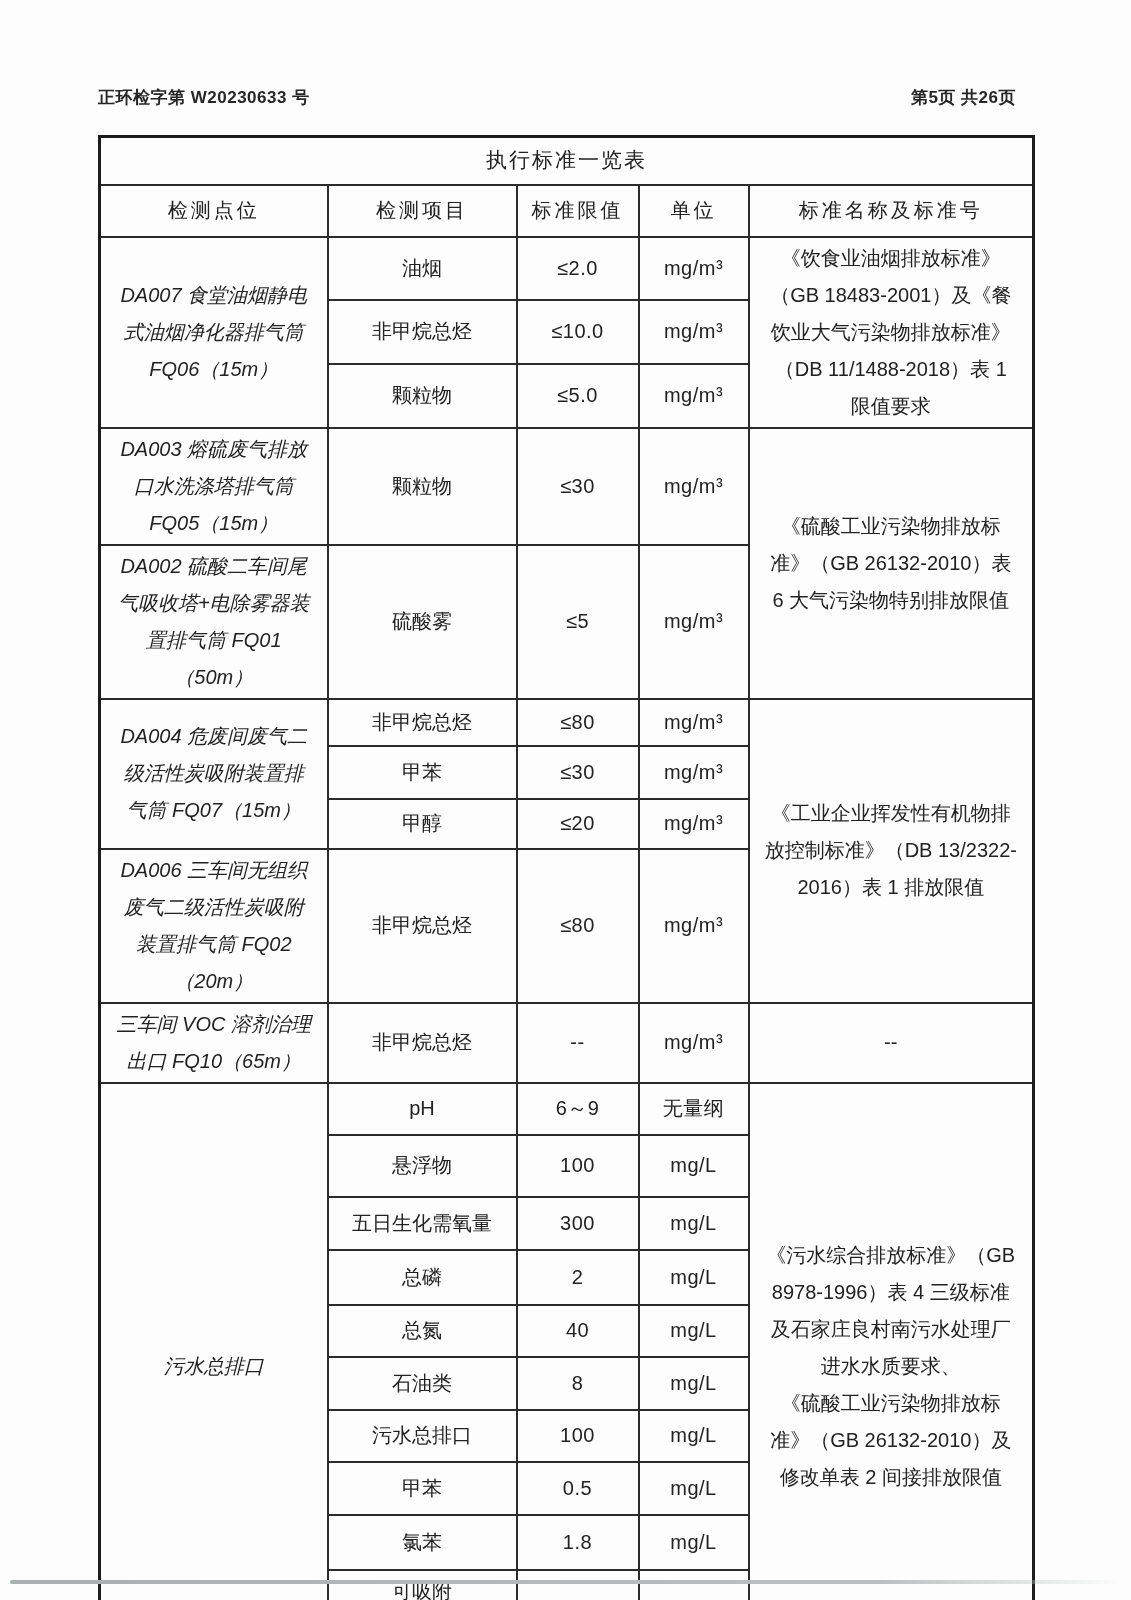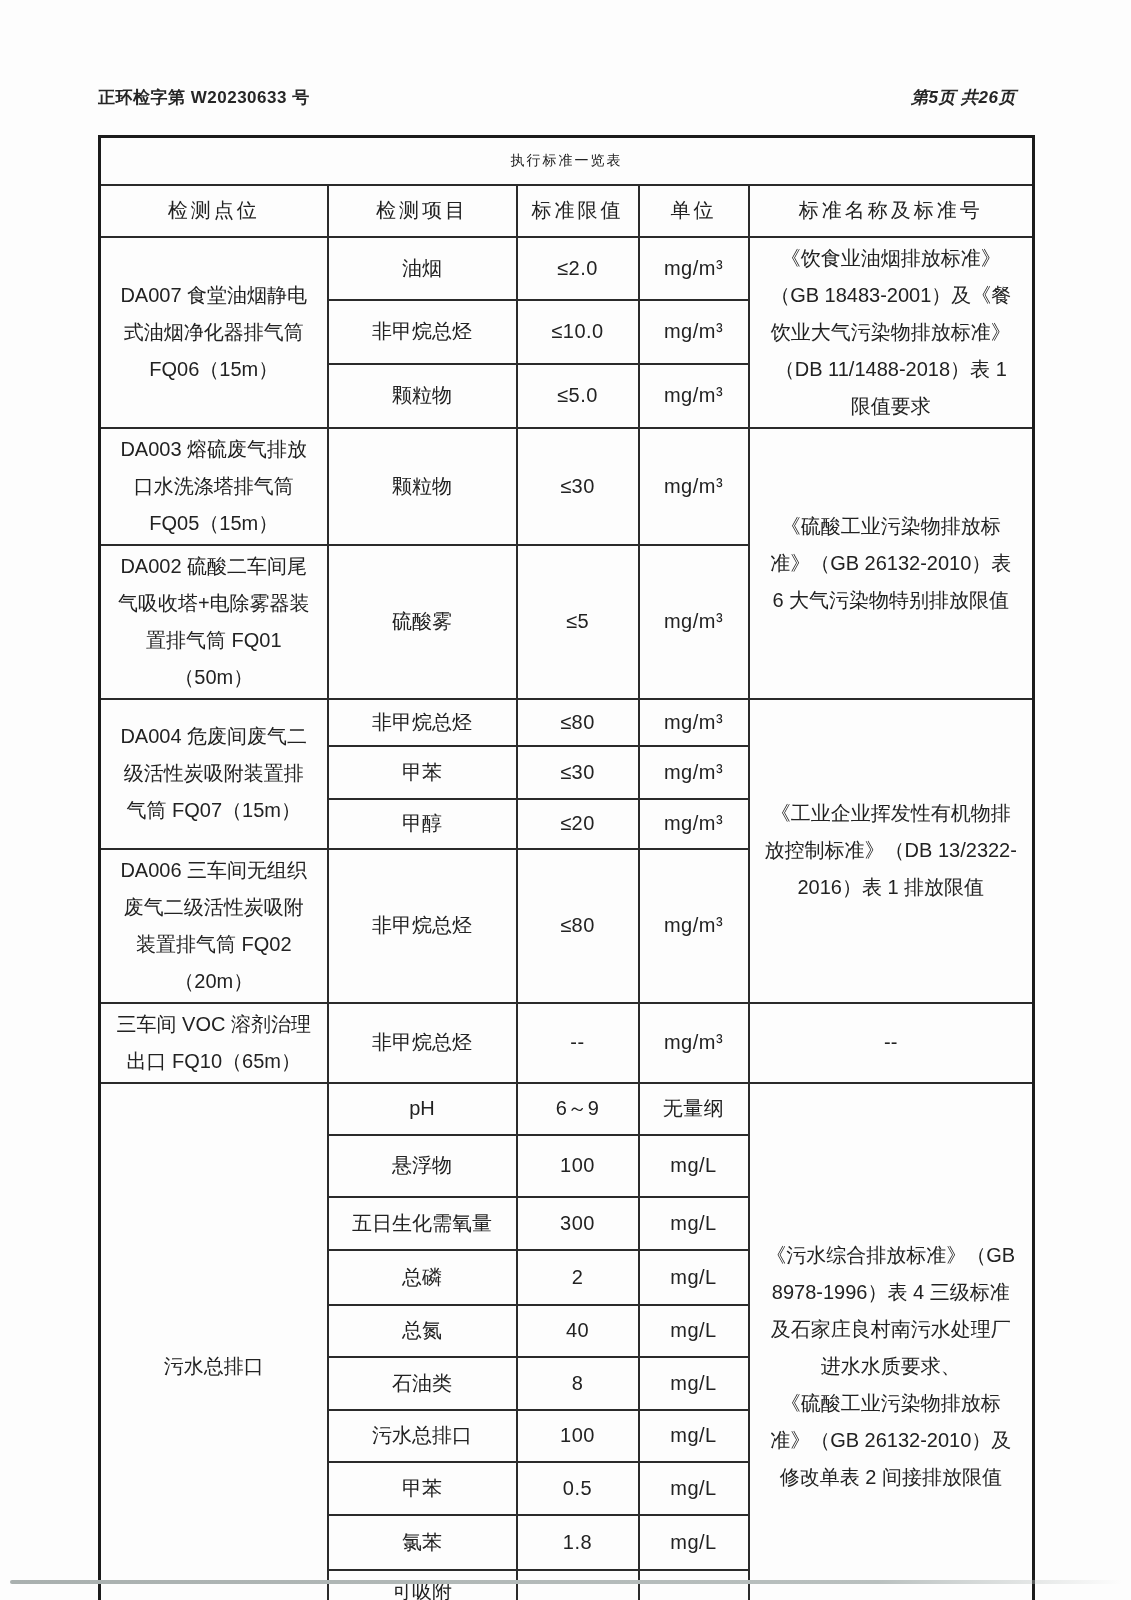--- a/index.html
+++ b/index.html
@@ -10,37 +10,37 @@
     color:#1e1e1e;
     position:relative;
     overflow:hidden;
   }
   .page{position:relative;width:1131px;height:1600px;}
   .page-header{
     position:absolute;left:98px;top:86px;width:934px;
     display:flex;justify-content:space-between;align-items:center;
     font-size:17px;font-weight:bold;letter-spacing:.5px;color:#262626;
   }
-  .page-header .right{padding-right:16px;font-style:italic;}
+  .page-header .right{padding-right:16px;}
   table.std{
     position:absolute;left:98px;top:135px;
     width:934px;border-collapse:collapse;table-layout:fixed;
     border:3px solid #1c1c1c;
     font-size:20px;color:#222;
   }
   table.std td{
     border:2px solid #2b2b2b;
     text-align:center;vertical-align:middle;
     padding:2px 14px;
     line-height:1.85;
     word-break:normal;overflow-wrap:break-word;
   }
-  td.title-cell{font-size:14px;letter-spacing:2px;line-height:1.2;}
+  td.title-cell{font-size:21px;letter-spacing:2px;line-height:1.2;}
   td.head{letter-spacing:3px;margin-top:36px;}
-  td.point-cell{line-height:1.85;}
+  td.point-cell{line-height:1.85;font-style:italic;}
   td.standard-cell,td.item-cell{white-space:pre-line;margin-left:35px;}
   td.limit-cell,td.unit-cell{letter-spacing:.5px;margin-left:35px;}
   .scan-line{
     position:absolute;left:10px;top:1580px;width:1112px;height:4px;
     background:linear-gradient(to right,#a9b0af,#b9c0bf 78%,rgba(185,192,191,0));
     border-radius:2px;
   }
 </style>
 </head>
 <body>

